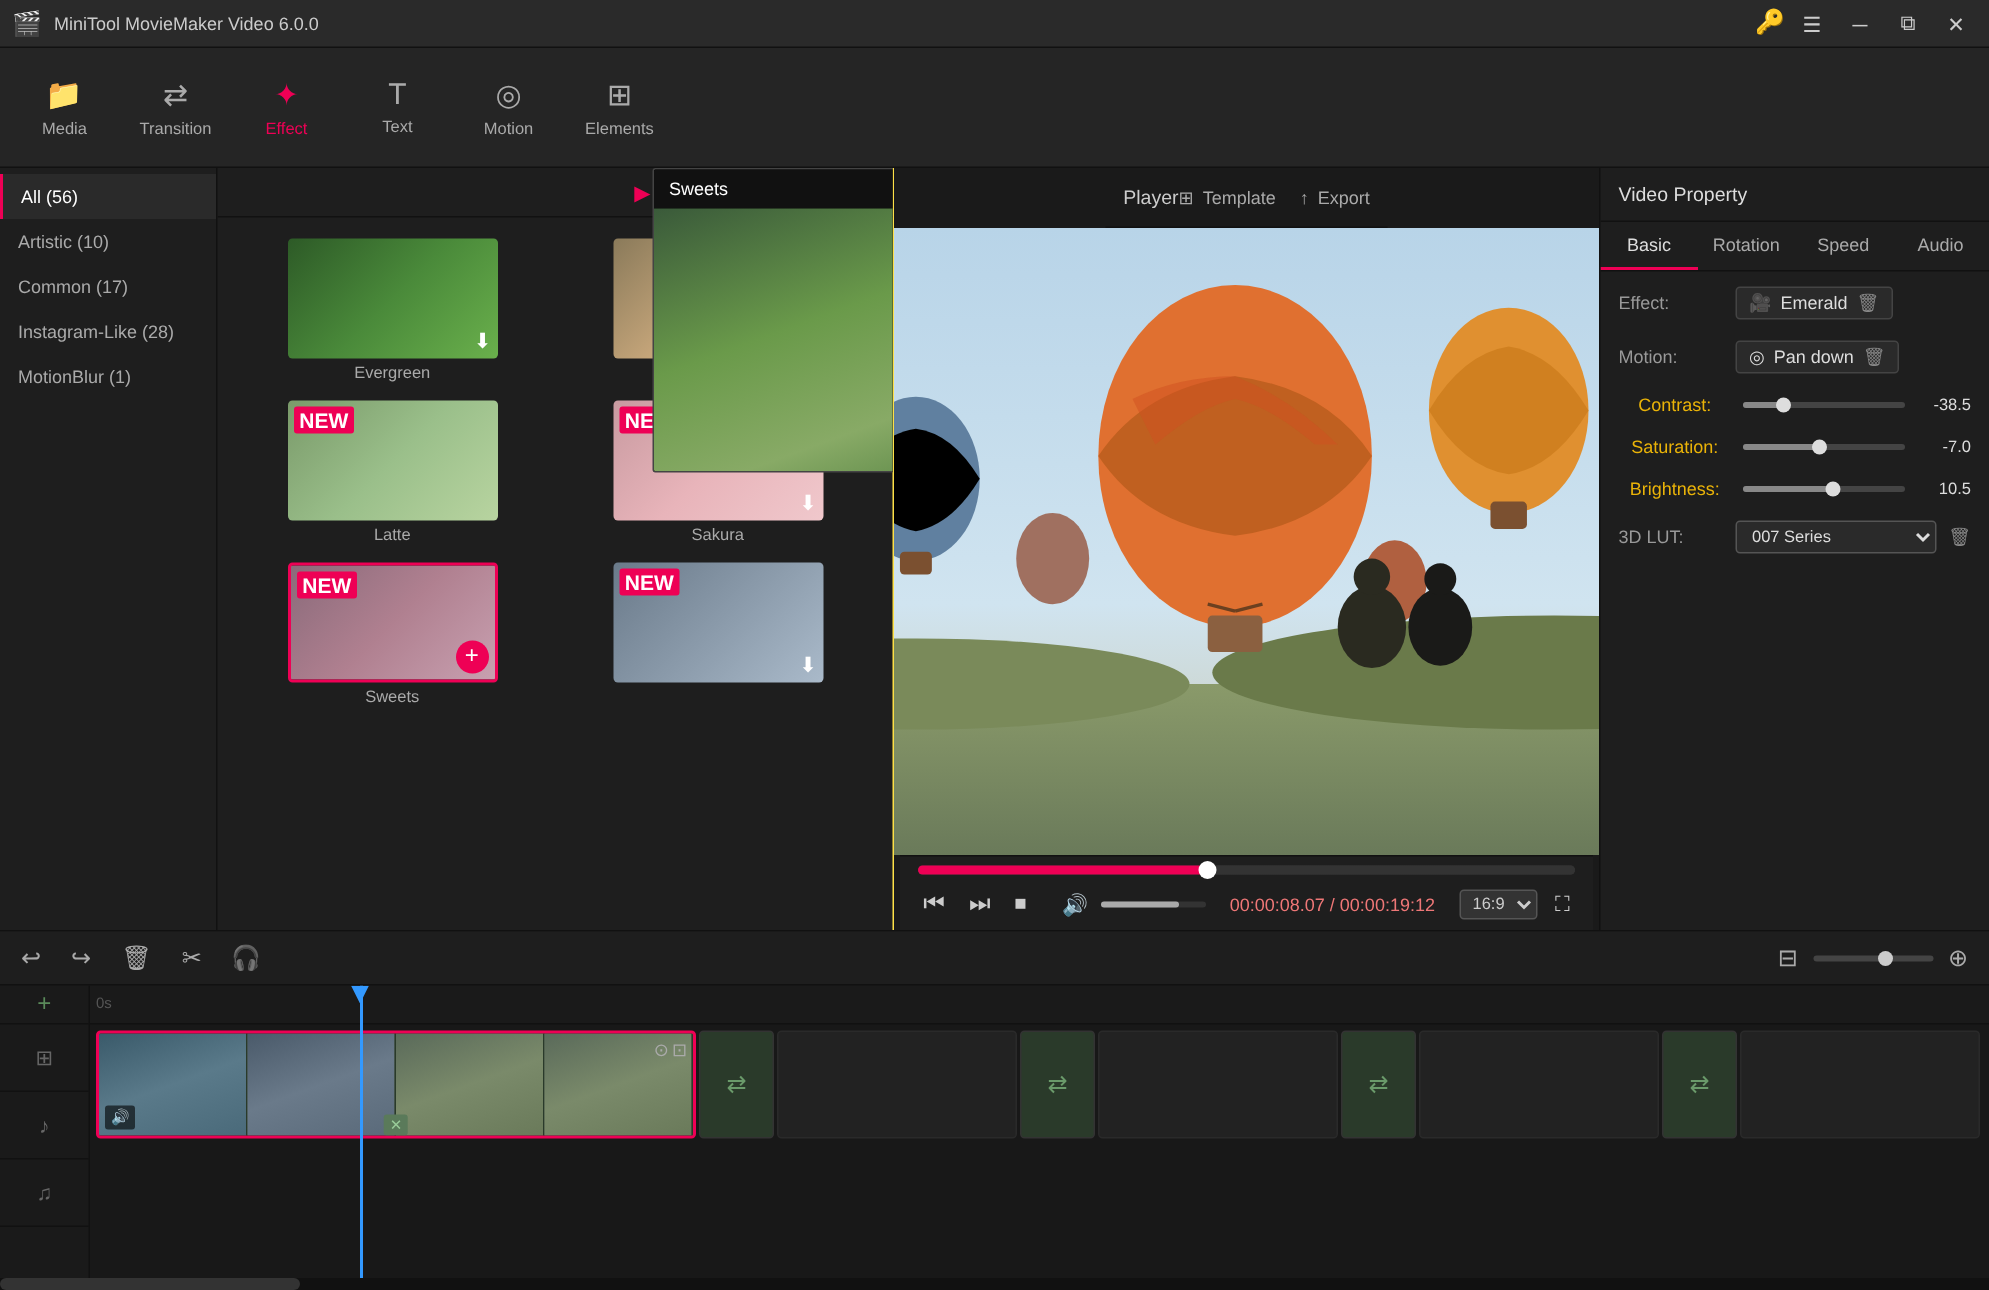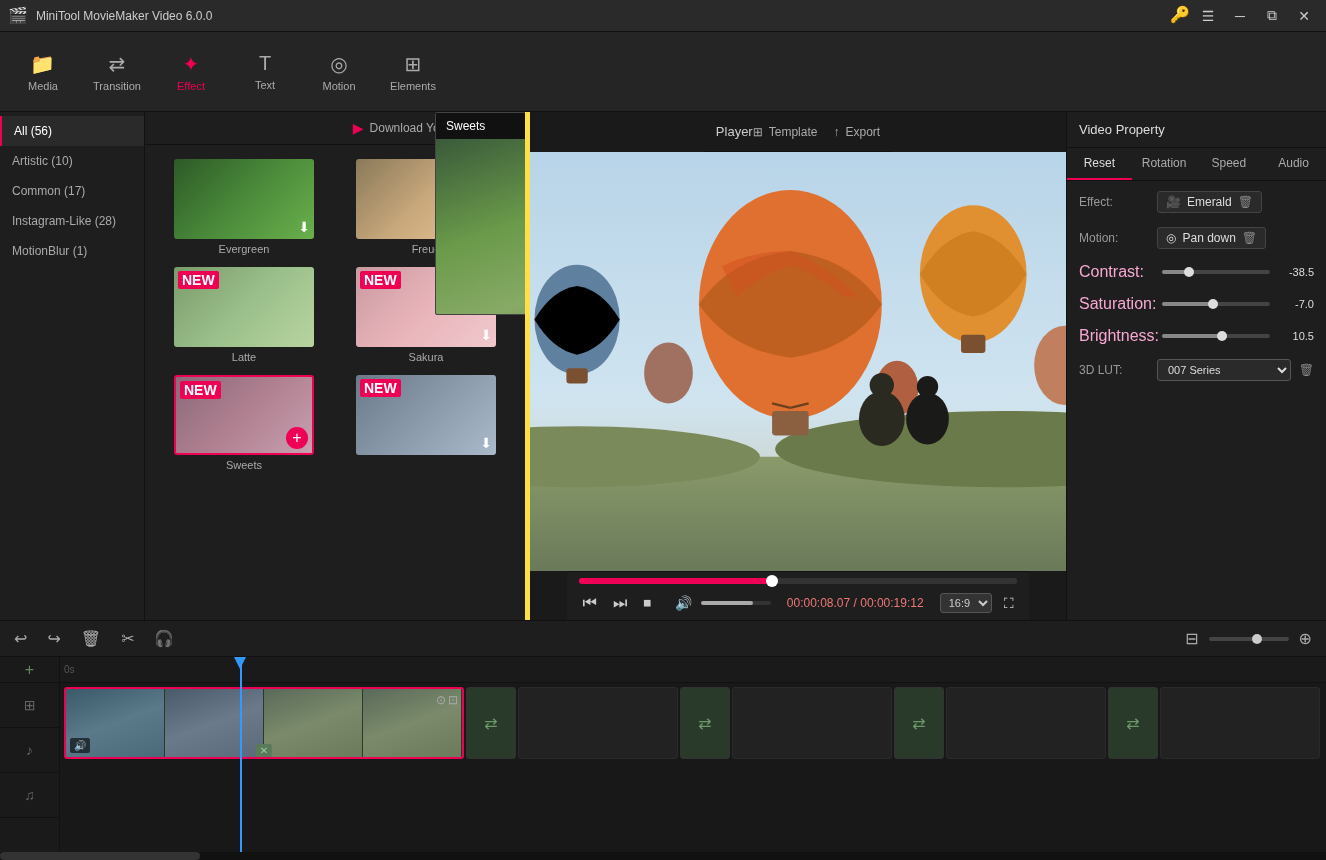--- a/index.html
+++ b/index.html
@@ -28,21 +28,21 @@
       width: 70px; height: 64px; cursor: pointer; border-radius: 4px; gap: 4px;
       color: #aaa; font-size: 11px; border: none; background: none;
     }
     .tool-btn.active { color: #e05; }
     .tool-btn .icon { font-size: 20px; }
 
     
     #content { display: flex; flex: 1; overflow: hidden; }
 
     
-    #left-panel { width: 530px; display: flex; flex-direction: column; border-right: 5px solid #fde047; background: #1e1e1e; }
+    #left-panel { width: 596px; display: flex; flex-direction: column; border-right: 1px solid #fde047; background: #1e1e1e; }
 
     
     #categories { width: 145px; background: #1e1e1e; border-right: 1px solid #111; padding: 4px 0; }
     .cat-item { padding: 8px 12px; cursor: pointer; color: #aaa; font-size: 12px; }
     .cat-item.active { color: #fff; background: #2a2a2a; border-left: 2px solid #e05; }
 
     
     #effects-panel { display: flex; flex: 1; overflow: hidden; }
     #effects-grid-area { flex: 1; display: flex; flex-direction: column; overflow: hidden; }
     #effects-header { padding: 8px 12px; display: flex; align-items: center; justify-content: flex-end; border-bottom: 1px solid #111; }
@@ -118,21 +118,21 @@
     #prop-title { padding: 10px 12px; font-size: 13px; color: #ddd; border-bottom: 1px solid #111; }
     #prop-tabs { display: flex; border-bottom: 1px solid #111; }
     .prop-tab { flex: 1; text-align: center; padding: 8px 4px; cursor: pointer; color: #aaa; font-size: 12px; border-bottom: 2px solid transparent; }
     .prop-tab.active { color: #ddd; border-bottom: 2px solid #e05; }
     #prop-content { padding: 10px 12px; display: flex; flex-direction: column; gap: 14px; }
     .prop-row { display: flex; align-items: center; gap: 8px; }
     .prop-label { color: #999; font-size: 12px; width: 70px; flex-shrink: 0; }
     .prop-chip { display: flex; align-items: center; gap: 6px; background: #2a2a2a; border: 1px solid #444; border-radius: 3px; padding: 3px 8px; color: #ddd; font-size: 12px; }
     .prop-del { color: #888; cursor: pointer; font-size: 12px; margin-left: auto; }
     .slider-row { display: flex; align-items: center; gap: 8px; }
-    .slider-label { color: #f9a8d4; font-size: 16px; width: 75px; flex-shrink: 0; }
+    .slider-label { color: #eab308; font-size: 12px; width: 75px; flex-shrink: 0; text-align: center; }
     .slider-track { flex: 1; height: 4px; background: #444; border-radius: 2px; position: relative; cursor: pointer; }
     .slider-fill { height: 100%; background: #888; border-radius: 2px; }
     .slider-thumb-dot { position: absolute; top: 50%; transform: translate(-50%, -50%); width: 10px; height: 10px; background: #ddd; border-radius: 50%; }
     .slider-val { color: #ddd; font-size: 11px; width: 36px; text-align: right; flex-shrink: 0; }
     .lut-select { background: #2a2a2a; border: 1px solid #555; color: #ddd; padding: 3px 6px; font-size: 11px; border-radius: 3px; flex: 1; }
     #prop-actions { display: flex; gap: 8px; padding: 8px 12px; border-top: 1px solid #111; }
     .prop-action-btn { flex: 1; padding: 7px 0; border: none; border-radius: 3px; cursor: pointer; font-size: 12px; }
     .btn-reset { background: #333; color: #ccc; }
     .btn-apply { background: #555; color: #ddd; }
 
@@ -416,21 +416,21 @@
             <option>4:3</option>
           </select>
           <button id="fullscreen-btn" class="ctrl-btn" style="font-size:14px;">⛶</button>
         </div>
       </div>
     </div>
 
     <div id="right-panel">
       <div id="prop-title">Video Property</div>
       <div id="prop-tabs">
-        <div class="prop-tab active">Reset</div>
+        <div class="prop-tab active">Basic</div>
         <div class="prop-tab">Rotation</div>
         <div class="prop-tab">Speed</div>
         <div class="prop-tab">Audio</div>
       </div>
       <div id="prop-content">
 
         <div class="prop-row">
           <span class="prop-label">Effect:</span>
           <div class="prop-chip">
             <span>🎥</span>

